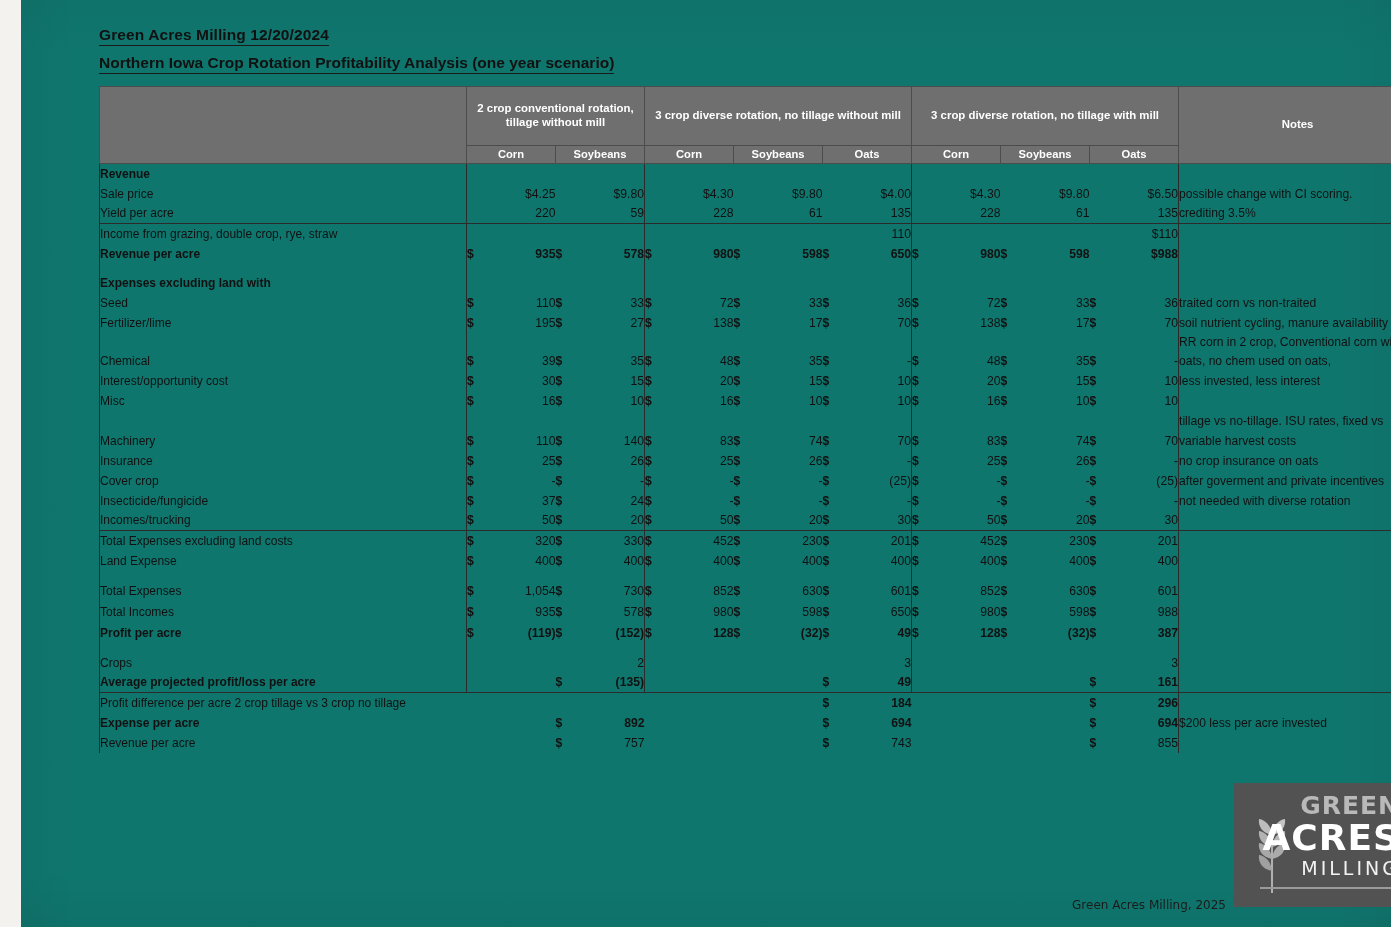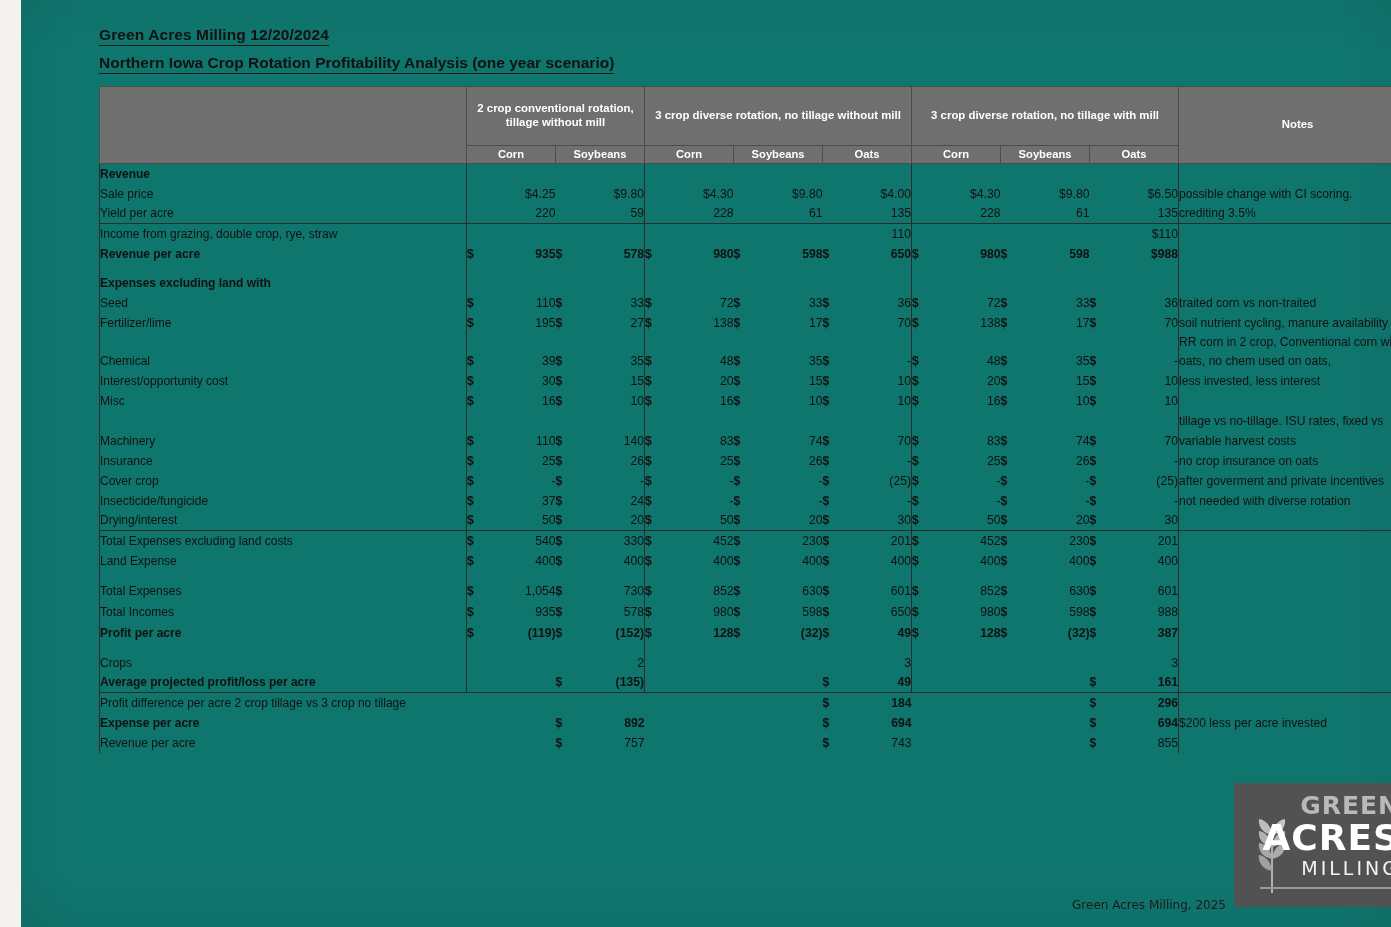--- a/index.html
+++ b/index.html
@@ -427,21 +427,21 @@
         <td class="sym gsep">$</td>
           <td class="num">-</td>
         <td class="sym">$</td>
           <td class="num">-</td>
         <td class="sym">$</td>
           <td class="num">-</td>
         <td class="note">not needed with diverse rotation</td>
       </tr>
 
       <tr class="r">
-        <td class="lbl">Drying/interest</td>
+        <td class="lbl">Incomes/trucking</td>
         <td class="sym gsep">$</td>
           <td class="num">50</td>
         <td class="sym">$</td>
           <td class="num">20</td>
         <td class="sym gsep">$</td>
           <td class="num">50</td>
         <td class="sym">$</td>
           <td class="num">20</td>
         <td class="sym">$</td>
           <td class="num">30</td>
@@ -450,21 +450,21 @@
         <td class="sym">$</td>
           <td class="num">20</td>
         <td class="sym">$</td>
           <td class="num">30</td>
         <td class="note"></td>
       </tr>
 
       <tr class="r toprule">
         <td class="lbl">Total Expenses excluding land costs</td>
         <td class="sym gsep">$</td>
-          <td class="num">540</td>
+          <td class="num">320</td>
         <td class="sym">$</td>
           <td class="num">330</td>
         <td class="sym gsep">$</td>
           <td class="num">452</td>
         <td class="sym">$</td>
           <td class="num">230</td>
         <td class="sym">$</td>
           <td class="num">201</td>
         <td class="sym gsep">$</td>
           <td class="num">452</td>

